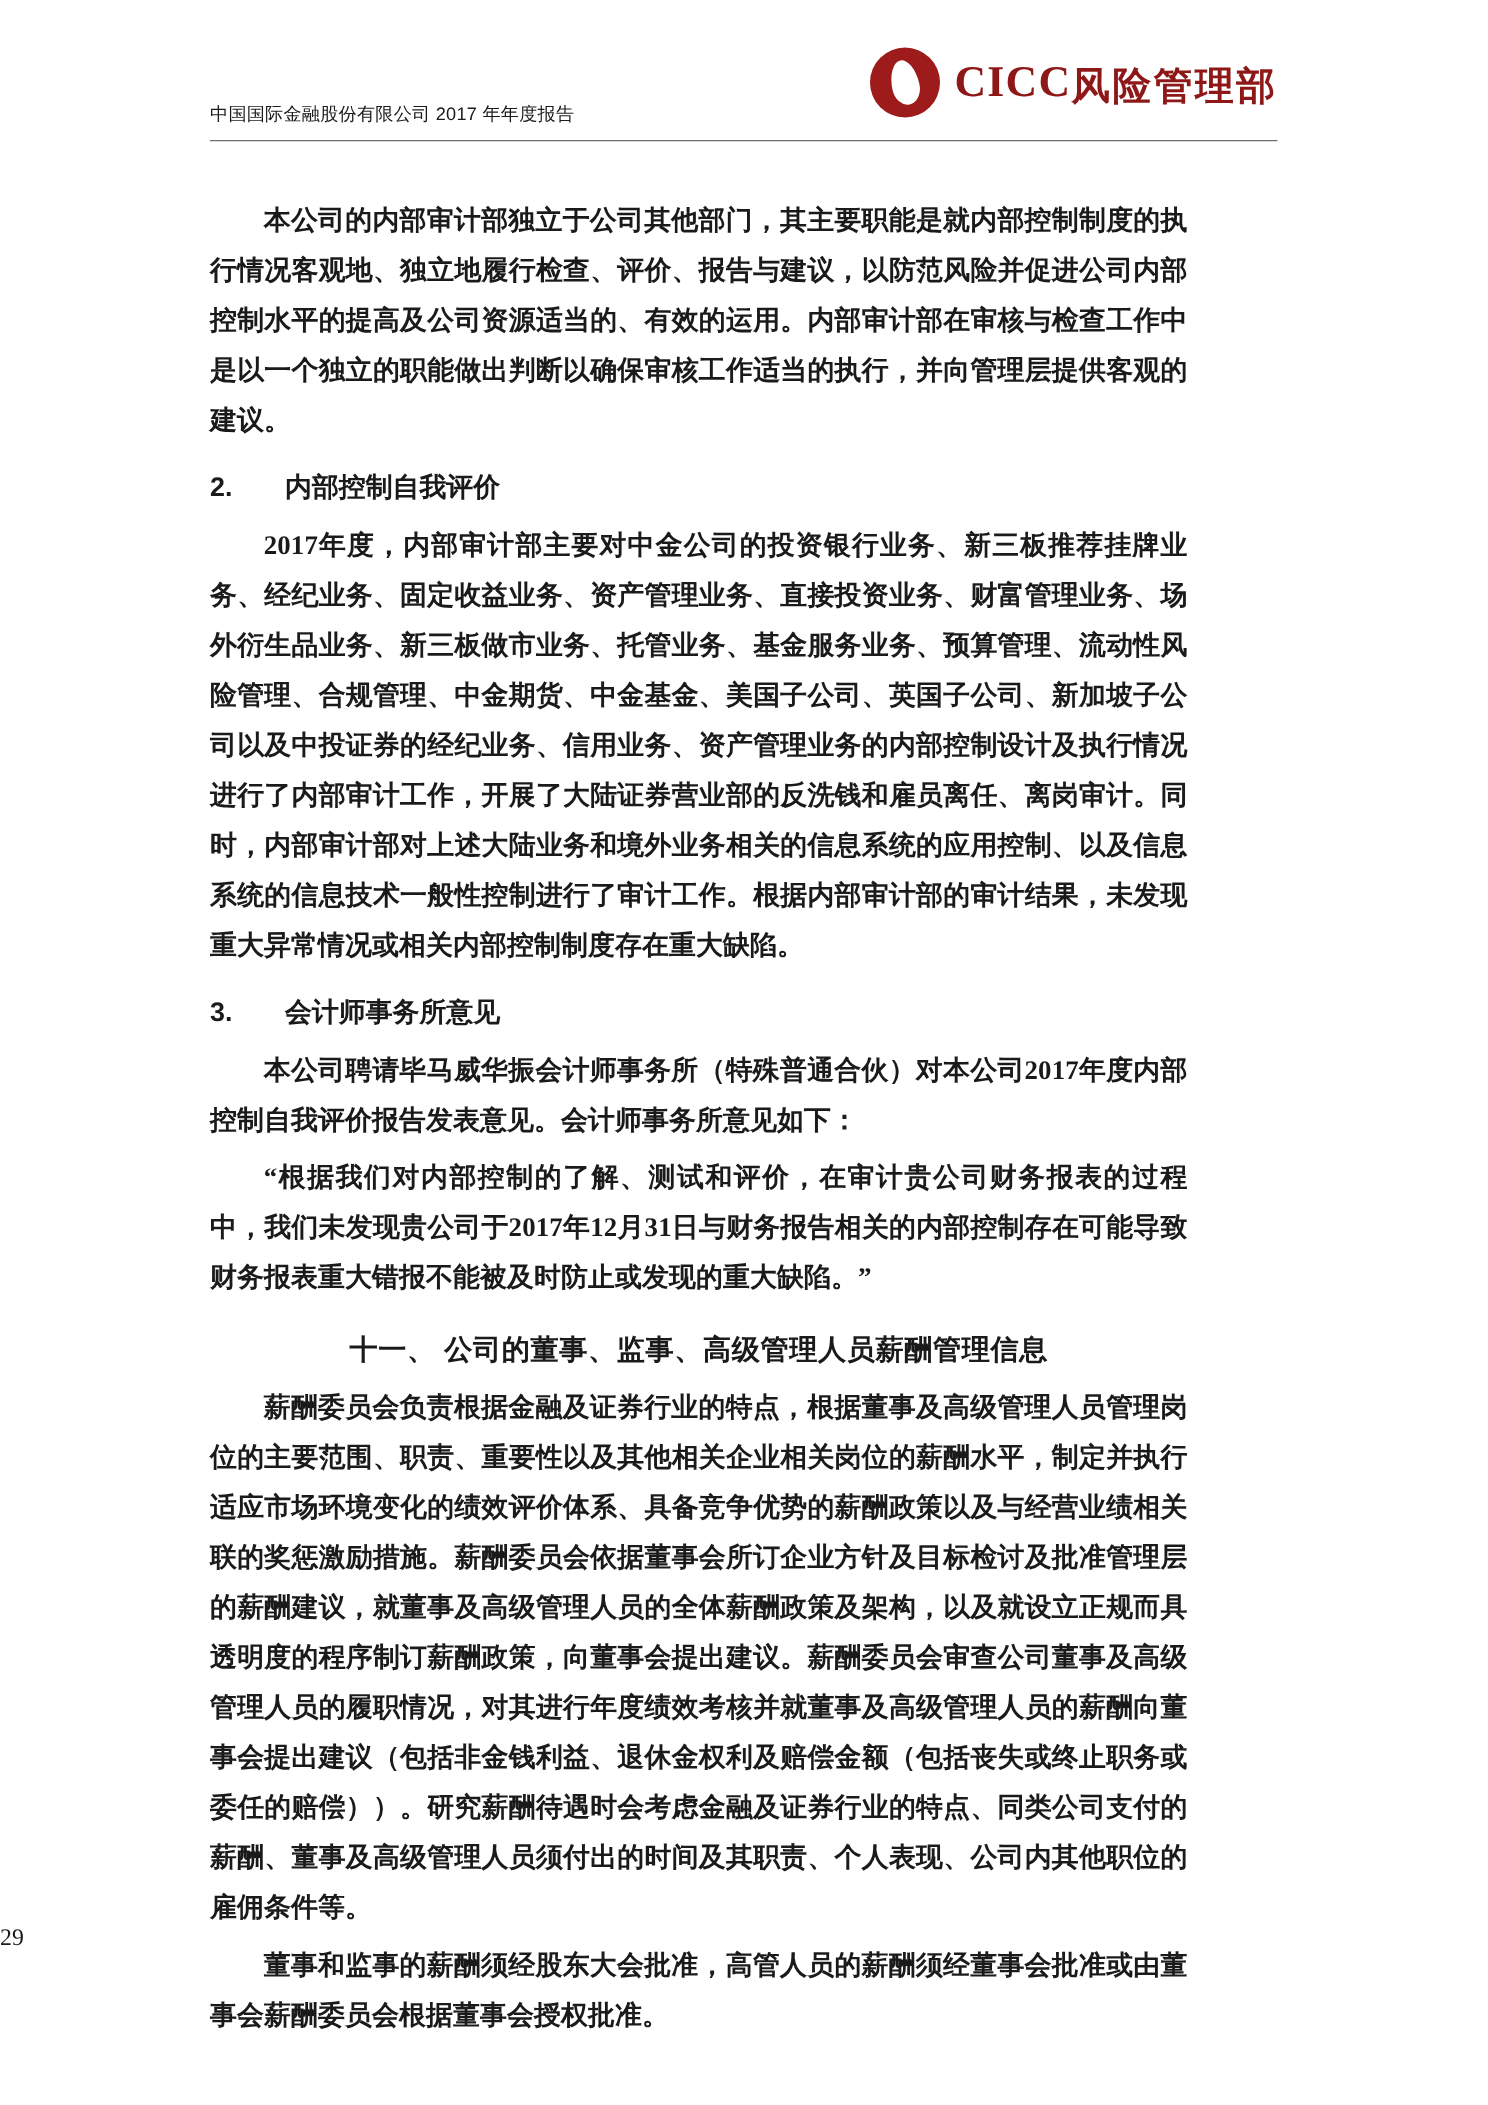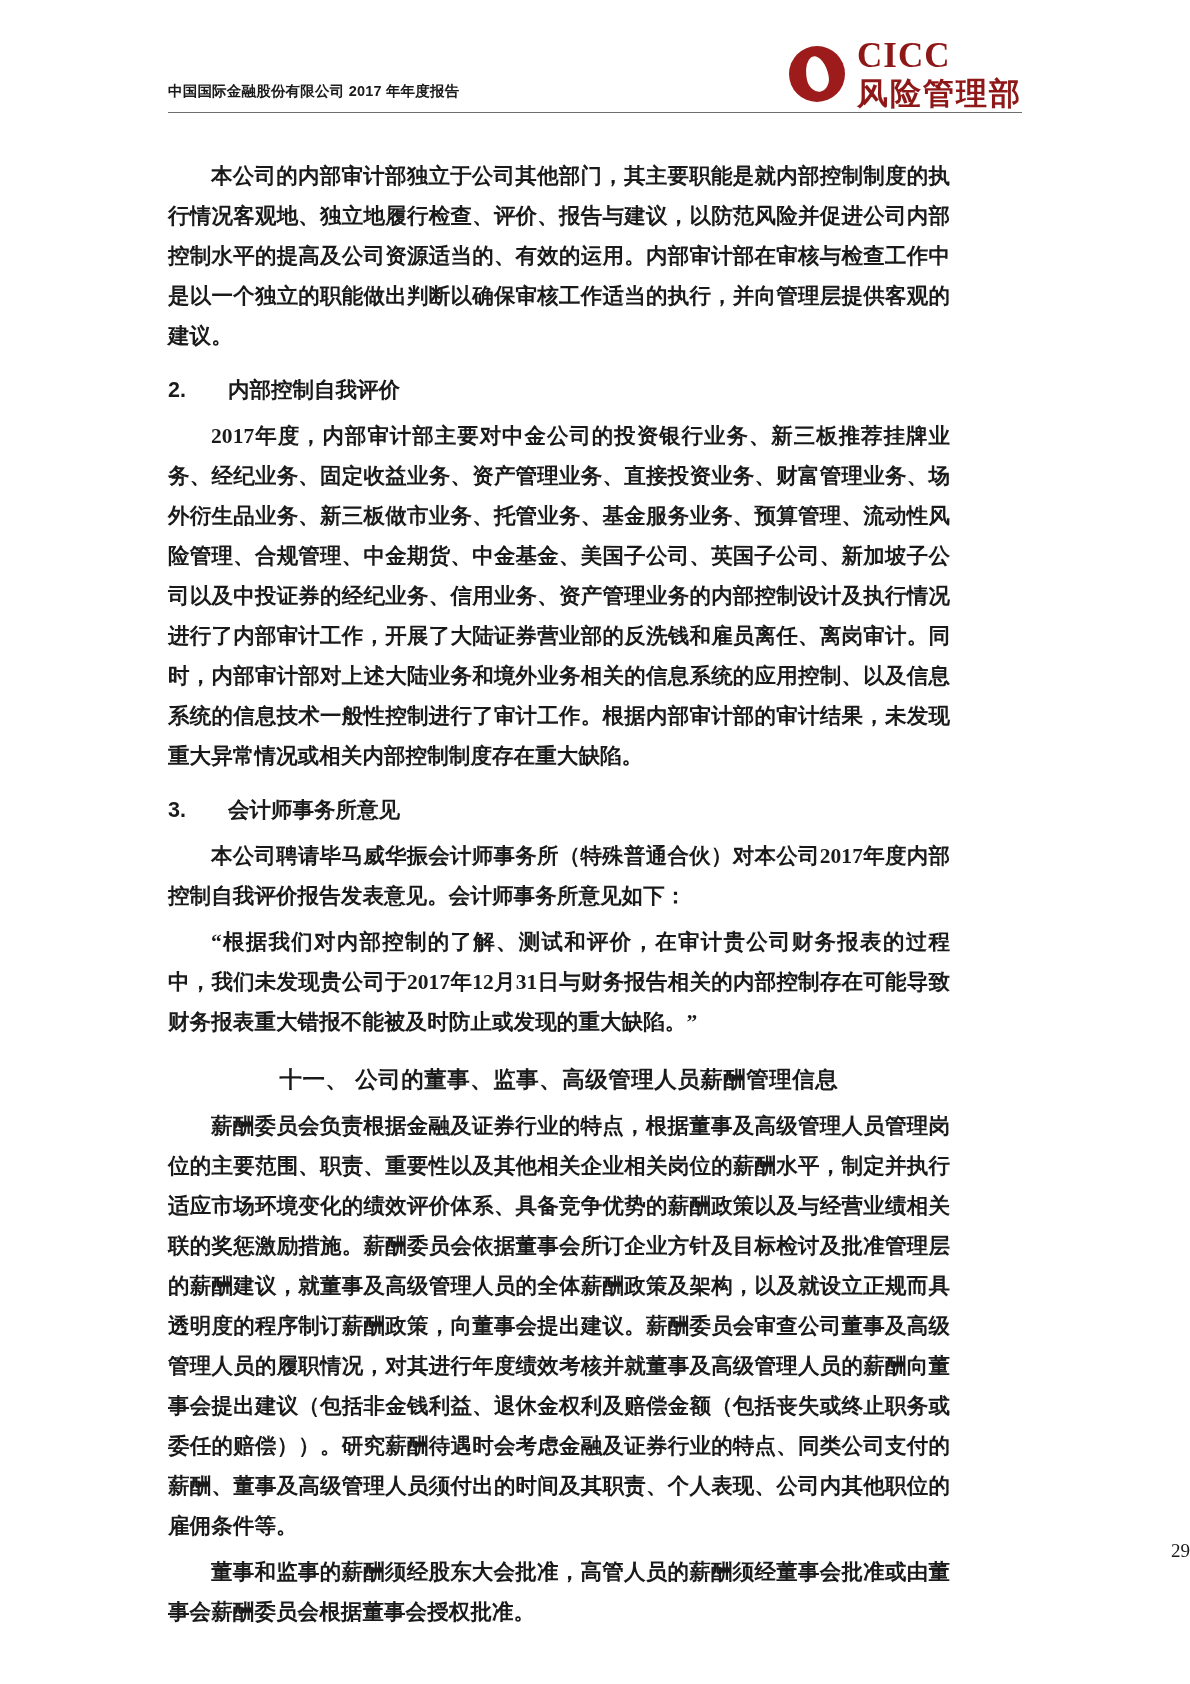--- a/index.html
+++ b/index.html
@@ -61,21 +61,21 @@
     position: absolute;
     left: 26px;
     top: 18px;
     width: 14px;
     height: 22px;
     border-radius: 50%;
     background: #9e1b1b;
   }
   .logo-text {
     display: flex;
-    flex-direction: column;
+    flex-direction: row;
     line-height: 1.0;
   }
   .logo-en {
     font-family: "Liberation Serif", serif;
     font-size: 35px;
     font-weight: bold;
     letter-spacing: 1px;
     color: #8e1717;
   }
   .logo-cn {
@@ -85,21 +85,21 @@
     letter-spacing: 2px;
     color: #8e1717;
     margin-top: 5px;
   }
   .running-head {
     position: absolute;
     left: 168px;
     top: 82px;
     font-family: "Liberation Sans", sans-serif;
     font-size: 14.5px;
-    font-weight: bold;
+    font-weight: normal;
     color: #1a1a1a;
     letter-spacing: 0.2px;
     text-align: right;
   }
   .rule {
     position: absolute;
     left: 168px;
     top: 112px;
     width: 854px;
     height: 1px;
@@ -151,21 +151,21 @@
     margin-top: 18px;
     margin-bottom: 6px;
     letter-spacing: 0.5px;
     text-align: center;
   }
   .footer {
     position: absolute;
     left: 0;
     top: 1540px;
     width: 1190px;
-    text-align: right;
+    text-align: left;
     font-size: 19px;
     font-family: "Liberation Serif", serif;
     color: #1a1a1a;
   }
 </style>
 </head>
 <body>
 
 <div class="page">
 

